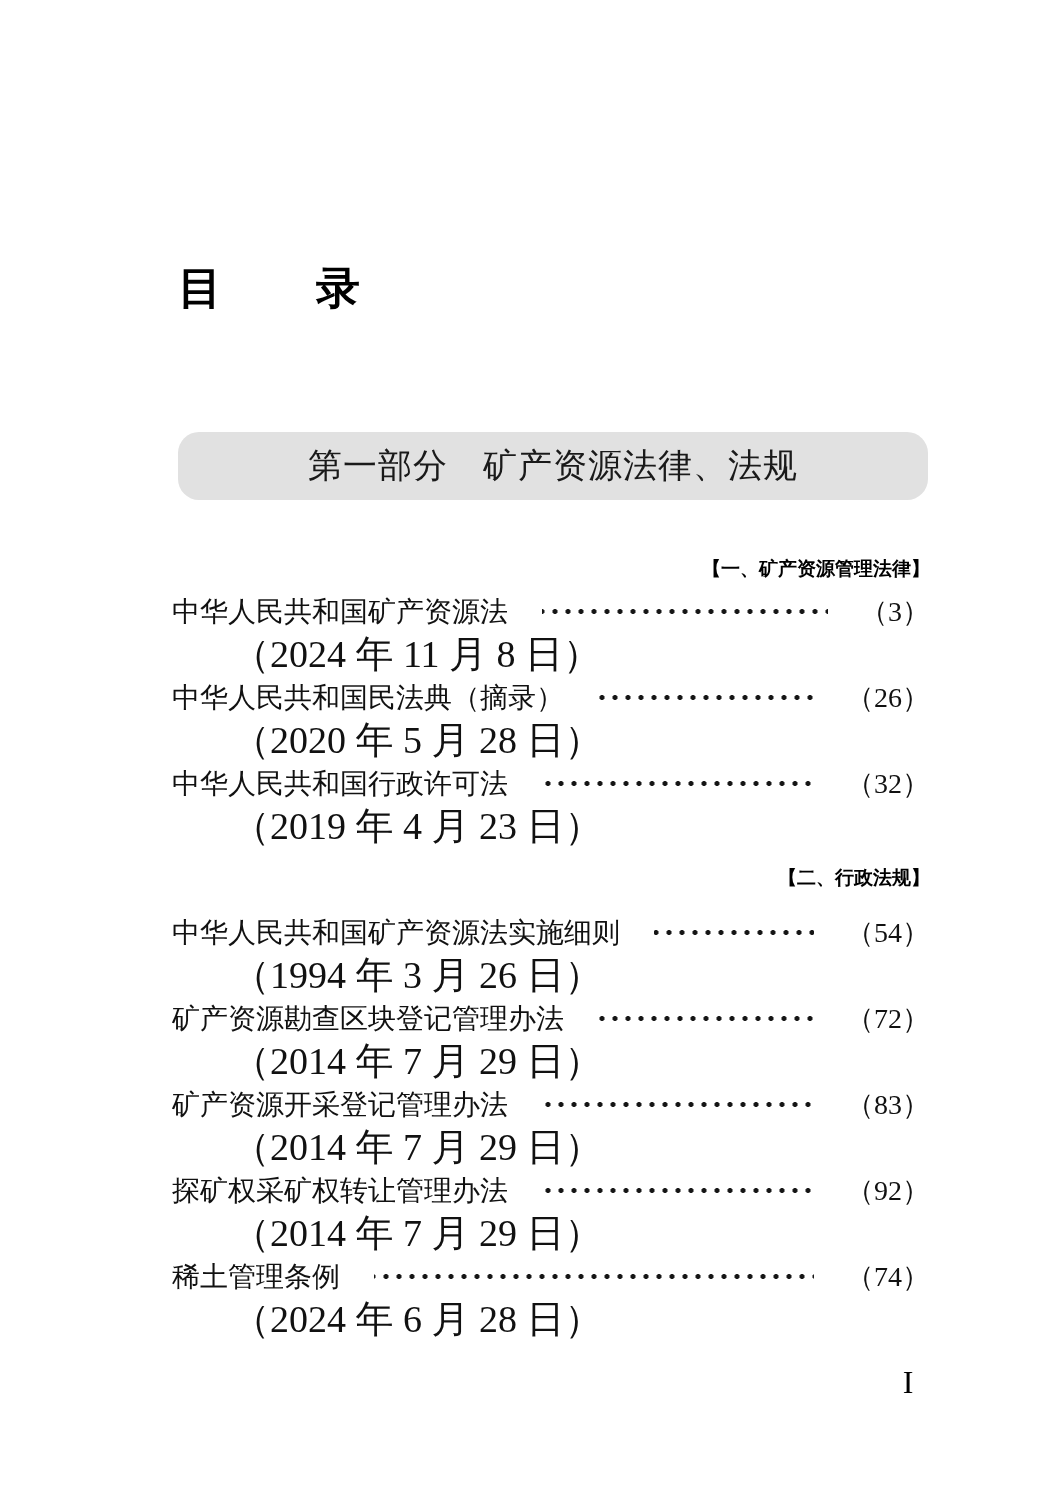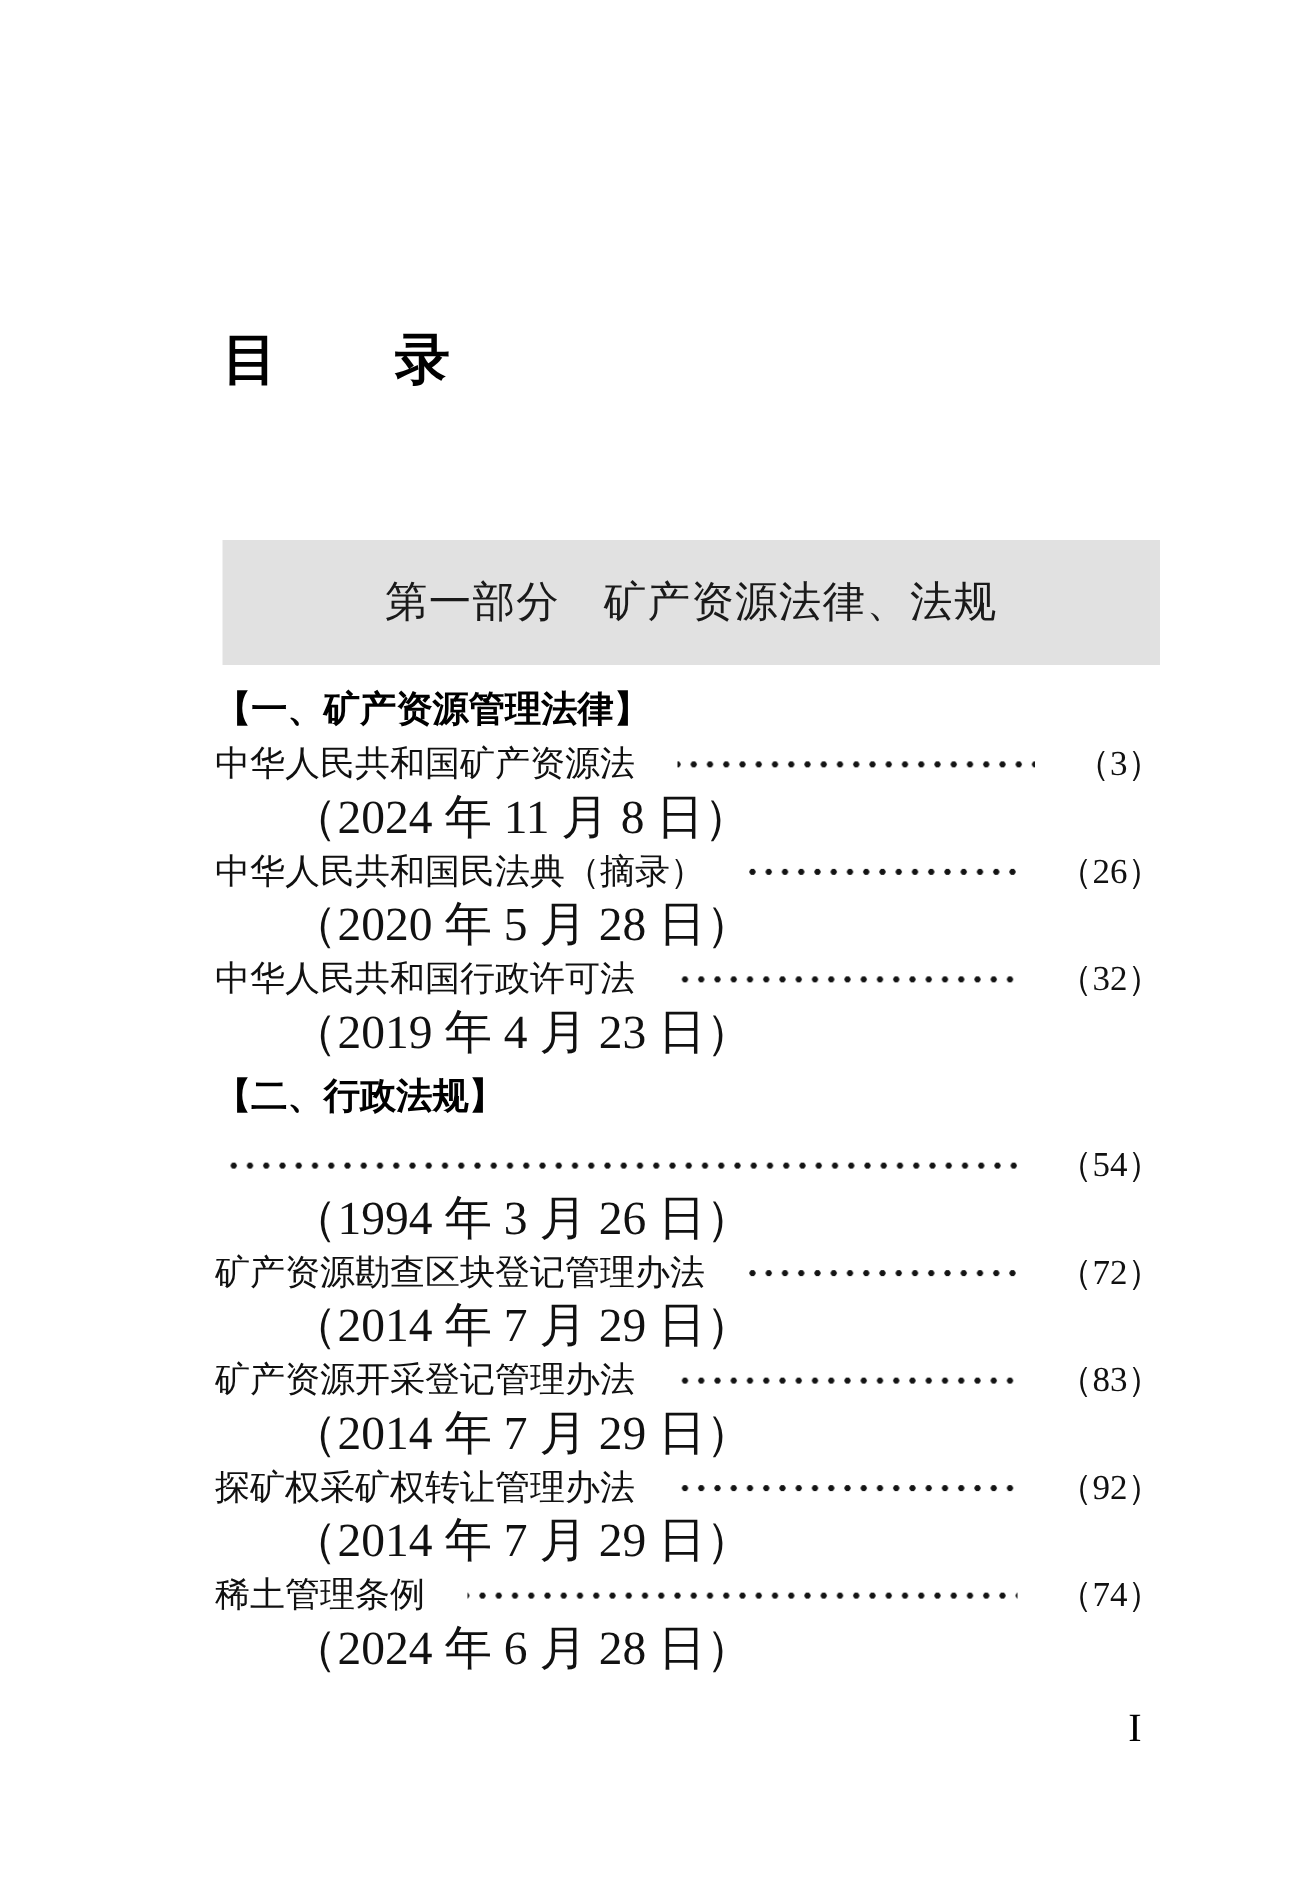--- a/index.html
+++ b/index.html
@@ -25,41 +25,42 @@
     font-family:"Liberation Sans","DejaVu Sans",sans-serif;
     font-weight:bold;
     font-size:44px;
     line-height:60px;
     letter-spacing:2px;
     color:#000;
   }
 
   .banner{
     position:absolute;
-    top:432px;left:178px;width:750px;height:100px;
+    top:432px;left:178px;width:750px;height:68px;
     background:var(--banner-bg);
-    display:flex;align-items:center;justify-content:center;
+    display:flex;align-items:center;justify-content:center;border-radius:21px;
   }
   .banner-label{
     font-family:"Liberation Sans","DejaVu Sans",sans-serif;
     font-size:34px;
     letter-spacing:1px;
     color:#1a1a1a;
   }
 
   .toc{
     position:absolute;
     top:547px;left:172px;width:758px;
   }
   .sec-heading{
     font-family:"Liberation Sans","DejaVu Sans",sans-serif;
     font-weight:bold;
-    font-size:29px;
+    font-size:19px;
     line-height:43px;
     color:#000;
+    text-align:right;
   }
   .sec-heading.second{margin-top:8px;margin-bottom:12px;}
 
   .entry{display:block;}
   .row{
     display:flex;
     align-items:stretch;
     line-height:43px;
     font-size:28px;
     gap:22px;
@@ -129,20 +130,21 @@
         <span class="leader"></span>
         <span class="pg">（32）</span>
       </div>
       <div class="date">（2019 年 4 月 23 日）</div>
     </div>
 
     <div class="sec-heading second">【二、行政法规】</div>
 
     <div class="entry">
       <div class="row">
+        <span class="etitle">中华人民共和国矿产资源法实施细则</span>
         <span class="leader"></span>
         <span class="pg">（54）</span>
       </div>
       <div class="date">（1994 年 3 月 26 日）</div>
     </div>
 
     <div class="entry">
       <div class="row">
         <span class="etitle">矿产资源勘查区块登记管理办法</span>
         <span class="leader"></span>

